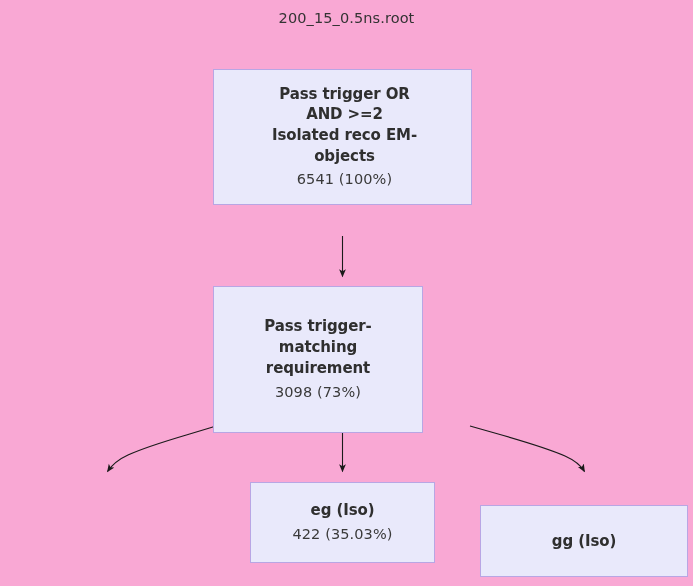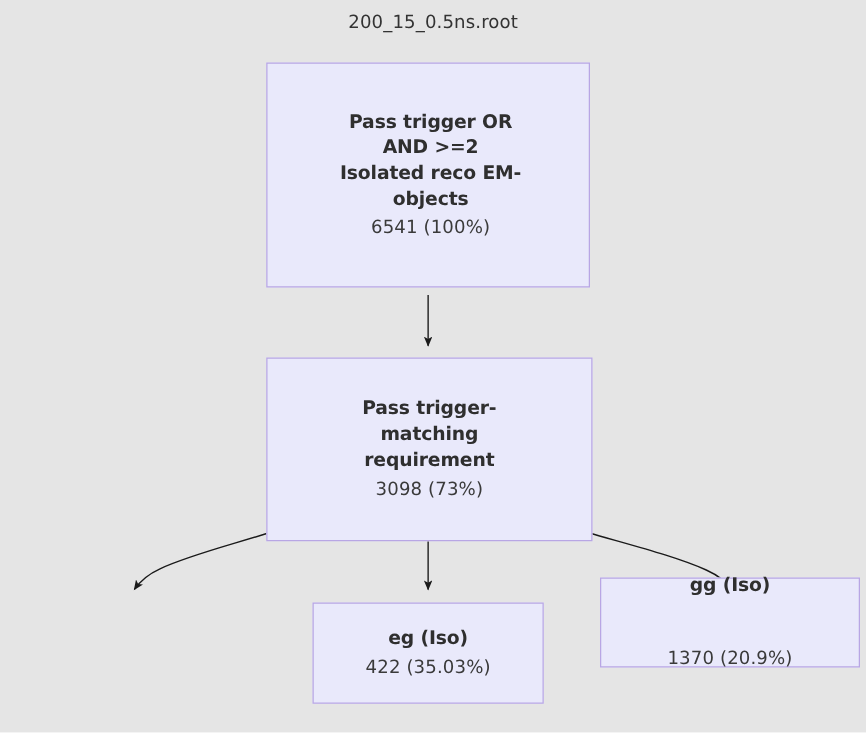--- a/index.html
+++ b/index.html
@@ -9,21 +9,21 @@
   }
   body {
     font-family: "DejaVu Sans", sans-serif;
     -webkit-font-smoothing: antialiased;
   }
   #canvas {
     position: relative;
     width: 693px;
     height: 586px;
     overflow: hidden;
-    background: #e5e5e5;
+    background: #f9a8d4;
   }
   #edge-layer {
     position: absolute;
     left: 0;
     top: 0;
     width: 693px;
     height: 586px;
     pointer-events: none;
   }
   .graph-title {
@@ -59,25 +59,25 @@
   }
   .node-count {
     font-size: 14.5px;
     font-weight: 400;
     color: #3a3a3a;
     line-height: 1.45;
     margin-top: 3px;
     letter-spacing: 0.1px;
   }
   
-  #node-top      { left: 213px; top: 50px;  width: 259px; height: 180px; padding-left: 12px; }
-  #node-match    { left: 213px; top: 286px; width: 261px; height: 147px; }
+  #node-top      { left: 213px; top: 69px;  width: 259px; height: 136px; padding-left: 12px; }
+  #node-match    { left: 213px; top: 286px; width: 210px; height: 147px; }
   #node-ee       { left: 5px;   top: 482px; width: 201px; height: 91px; }
   #node-eg       { left: 250px; top: 482px; width: 185px; height: 81px; }
-  #node-gg       { left: 480px; top: 462px; width: 208px; height: 72px; gap: 36px; }
+  #node-gg       { left: 480px; top: 505px; width: 208px; height: 72px; gap: 36px; }
 </style>
 </head>
 <body>
 
 <div id="canvas">
 
   <div class="graph-title">200_15_0.5ns.root</div>
 
   <svg id="edge-layer" viewBox="0 0 693 586" width="693" height="586">
     <defs>
@@ -119,16 +119,15 @@
   </div>
 
 
   <div class="node" id="node-eg">
     <div class="node-label">eg (Iso)</div>
     <div class="node-count">422 (35.03%)</div>
   </div>
 
   <div class="node" id="node-gg">
     <div class="node-label">gg (Iso)</div>
-    <div class="node-count">1370 (20.9%)</div>
   </div>
 
 </div>
 
 </body></html>

